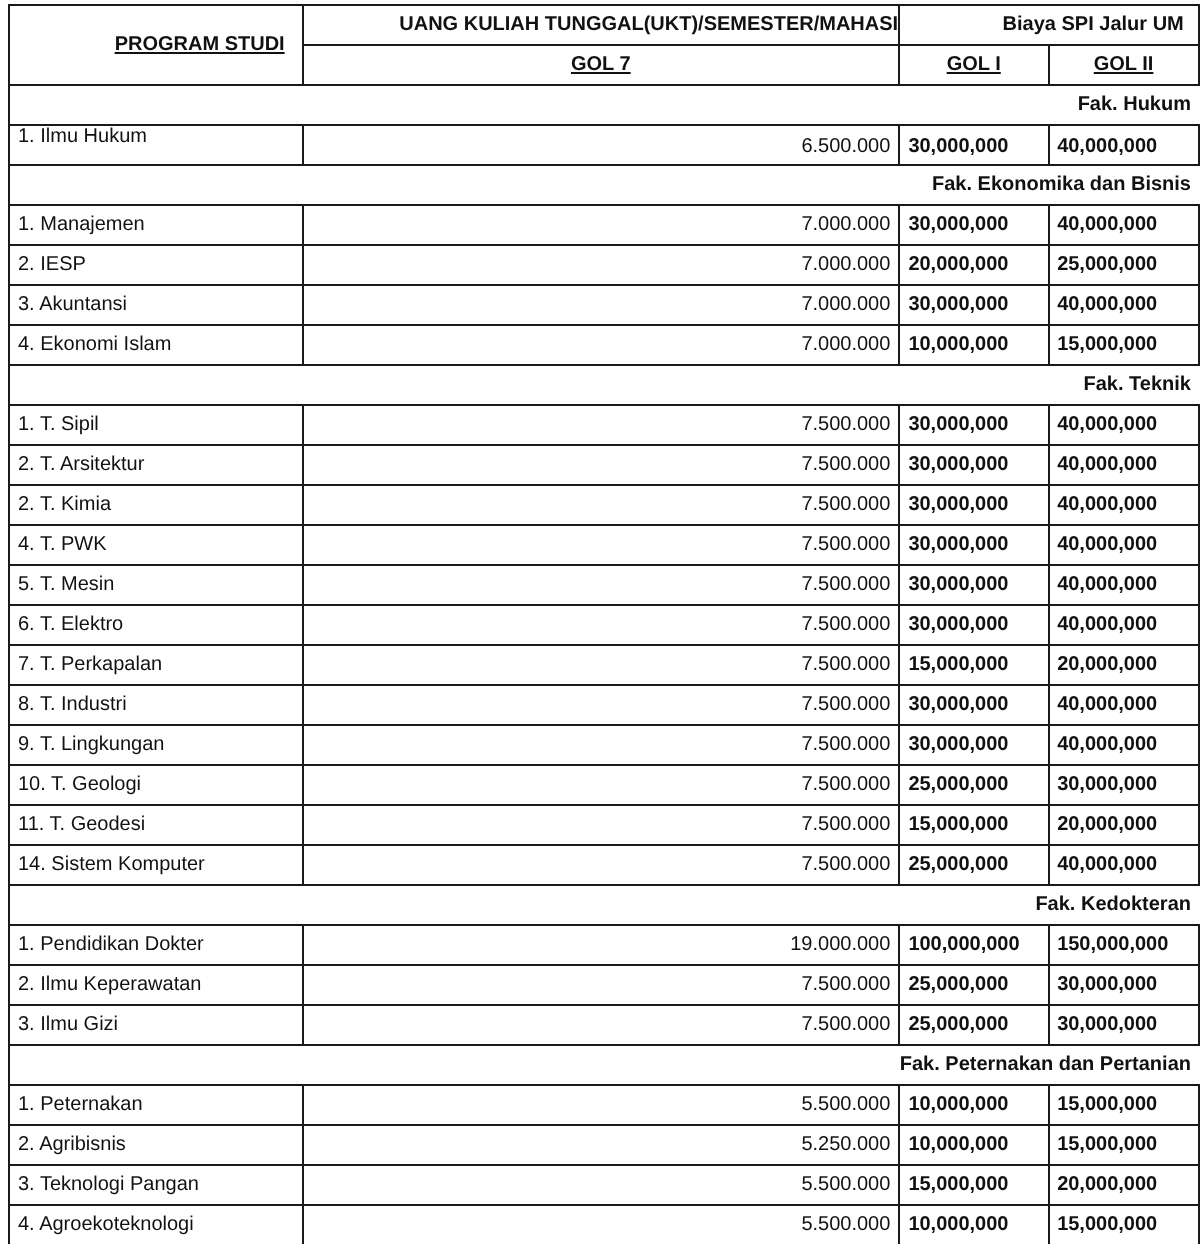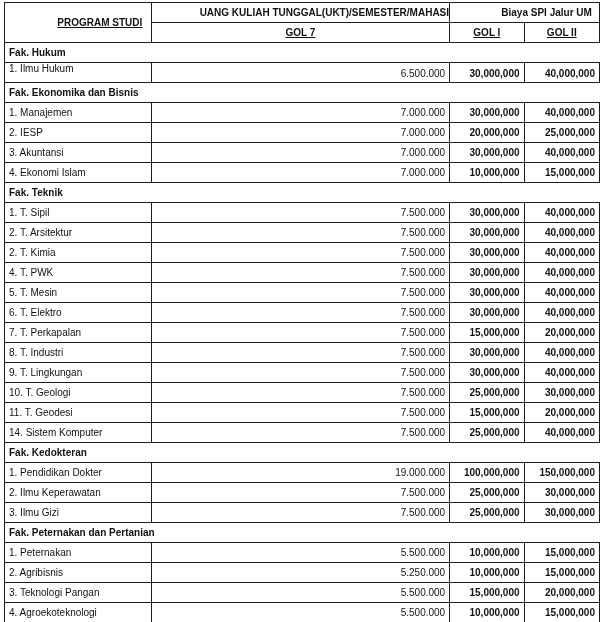--- a/index.html
+++ b/index.html
@@ -20,25 +20,25 @@
     overflow: hidden;
   }
   table.fees th { font-weight: bold; font-size: 10px; text-align: center; }
   .col-prog { width: 138px; }
   .col-ukt { width: 281px; }
   .col-g1 { width: 70px; }
   .col-g2 { width: 71px; }
   tr.hdr1 th { height: 19px; padding-left: 48px; }
   tr.hdr2 th { height: 19px; text-decoration: underline; }
   th.prog-hdr { vertical-align: middle; text-decoration: underline; }
-  tr.faculty td { font-weight: bold; text-align: left; }
+  tr.faculty td { font-weight: bold; text-align: right; }
   tr.faculty td.fac-name { border-right: none; }
   td.prog { text-align: left; }
   td.ukt { text-align: right; }
-  td.gol { text-align: right; font-weight: bold; }
+  td.gol { text-align: left; font-weight: bold; }
   tr.hukum-row td { height: 19px; }
   tr.hukum-row td.prog { vertical-align: top; line-height: 12px; }
   tr.hukum-row td.ukt, tr.hukum-row td.gol { vertical-align: bottom; line-height: 16px; }
   tr.fac-row td { height: 19px; }
 </style>
 </head>
 <body>
 
 <table class="fees">
   <colgroup>

